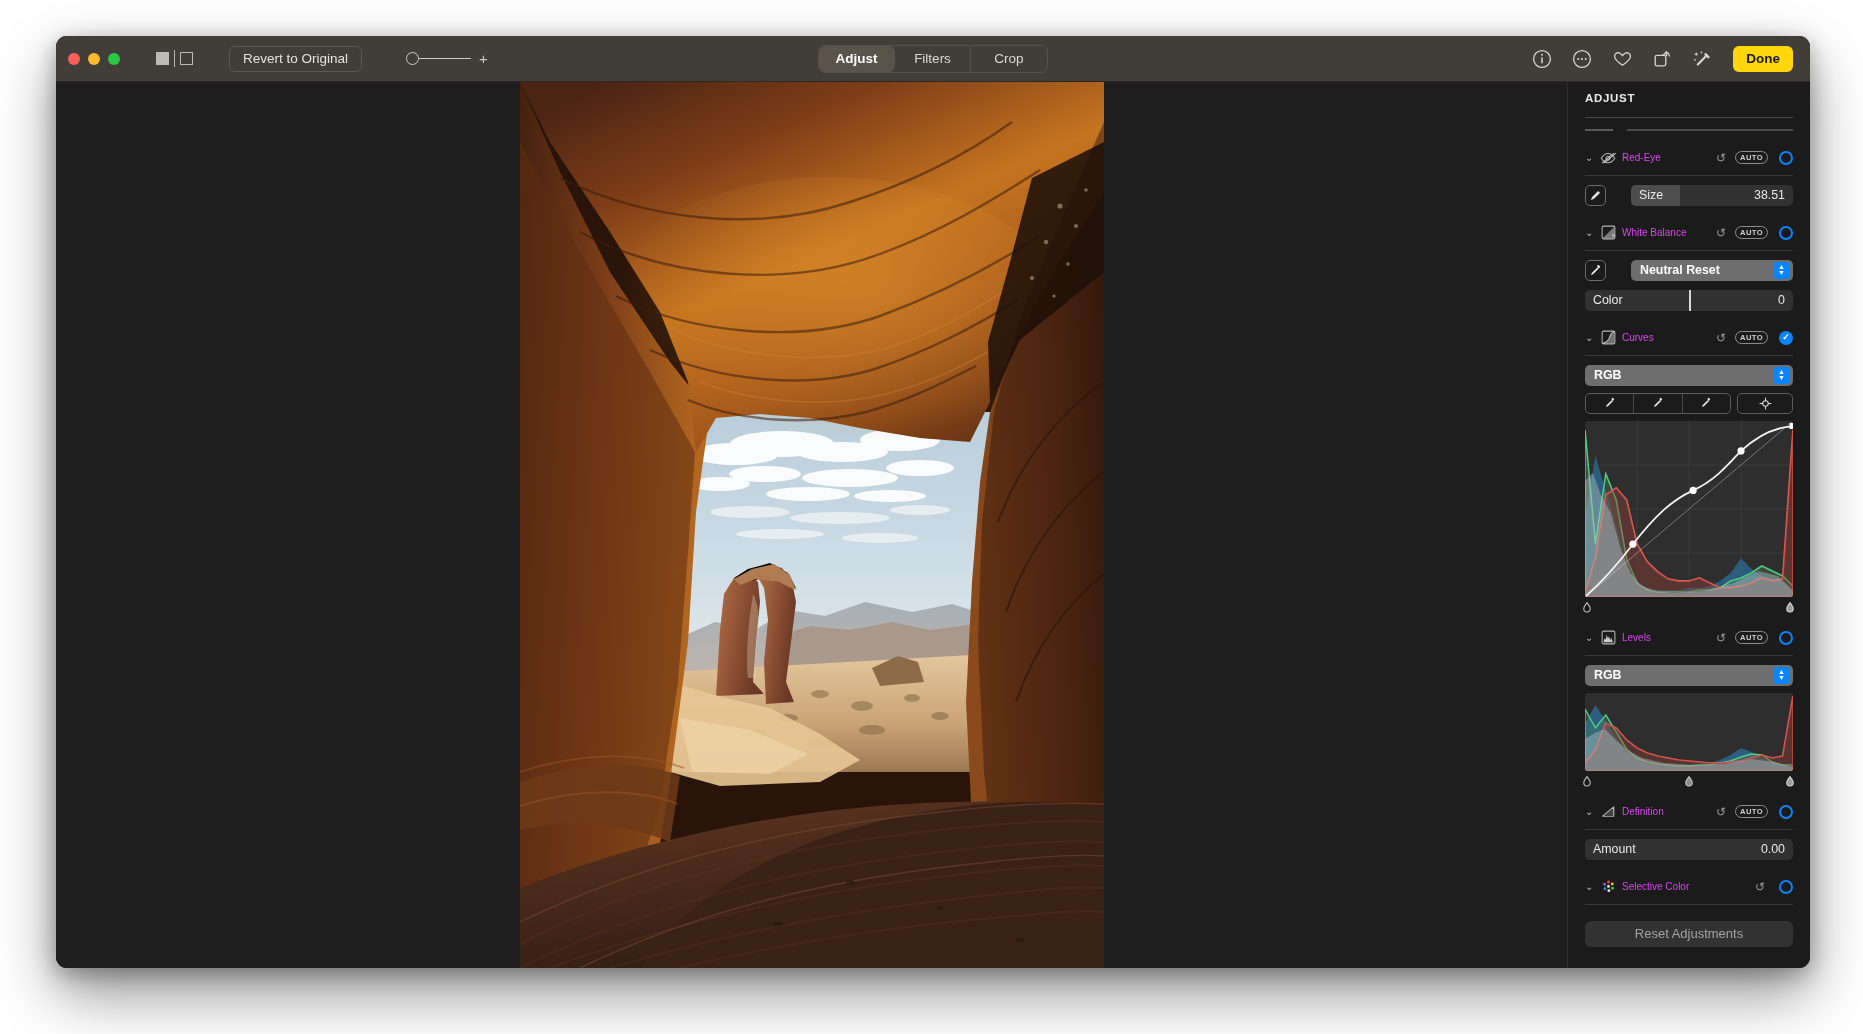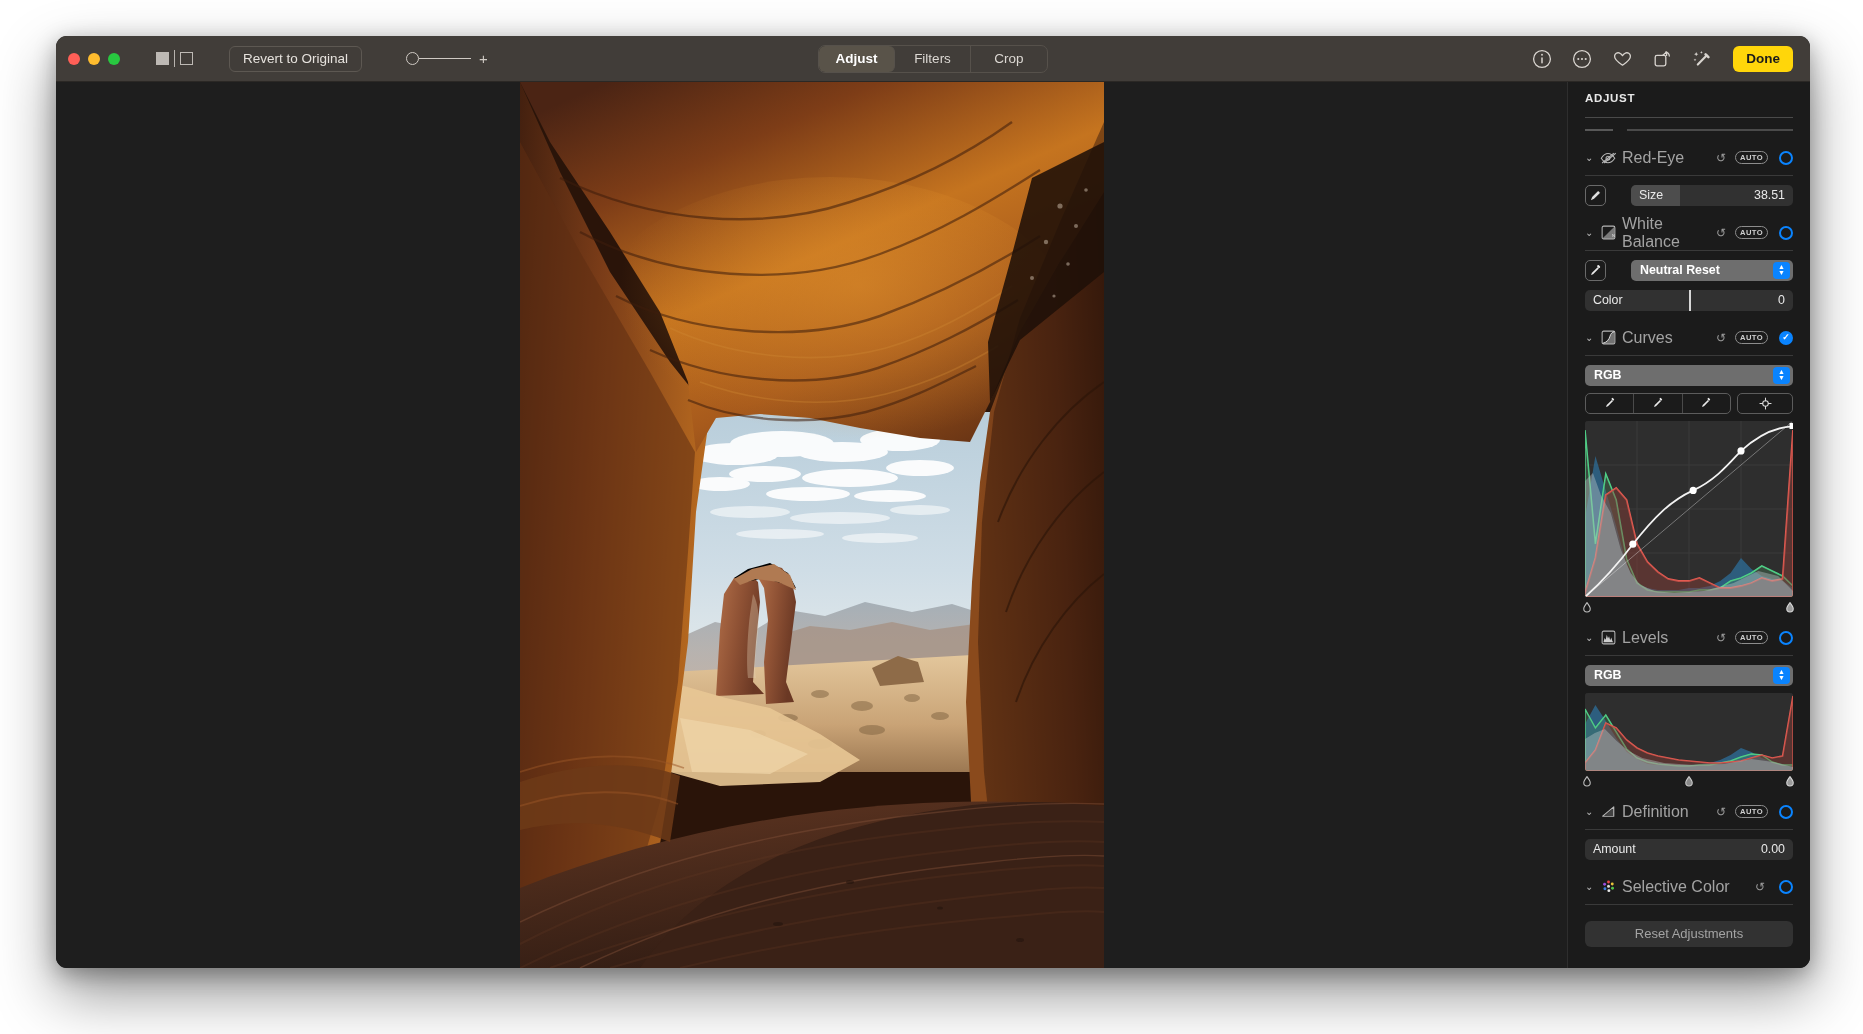--- a/index.html
+++ b/index.html
@@ -152,21 +152,21 @@
   .ghost-row .a { width: 28px; height: 1.5px; background: #585858; }
   .ghost-row .b { flex: 1; height: 1.5px; background: #4a4a4a; }
 
   .sec { margin-top: 17px; }
   .sec-head {
     display: flex; align-items: center; gap: 6px;
     height: 20px;
   }
   .chev { color: #b9b9b9; font-size: 10px; width: 9px; line-height: 1; }
   .sec-icon { width: 16px; height: 16px; display: flex; align-items: center; justify-content: center; }
-  .sec-name { color: #a3a3a3; font-size: 16px; flex: 1; }
+  .sec-name { color: #d946ef; font-size: 10px; flex: 1; }
   .revert-ico { color: #9a9a9a; font-size: 12px; margin-right: 3px; }
   .auto-pill {
     border: 1px solid #8d8d8d; border-radius: 7px;
     color: #cfcfcf; font-size: 7.6px; font-weight: bold;
     letter-spacing: .4px;
     padding: 1.5px 4px 1px; line-height: 1;
   }
   .toggle-ring {
     width: 14px; height: 14px; border-radius: 50%;
     border: 2px solid #0a84ff; margin-left: 5px;

